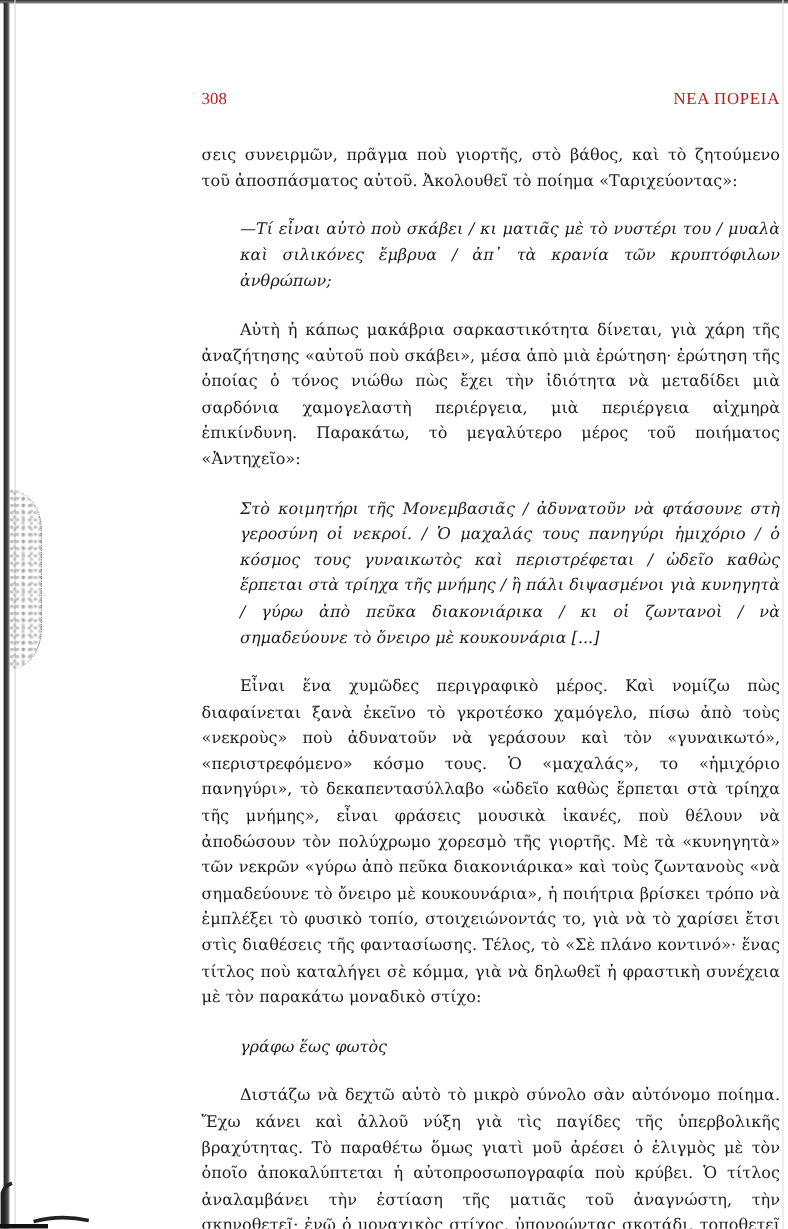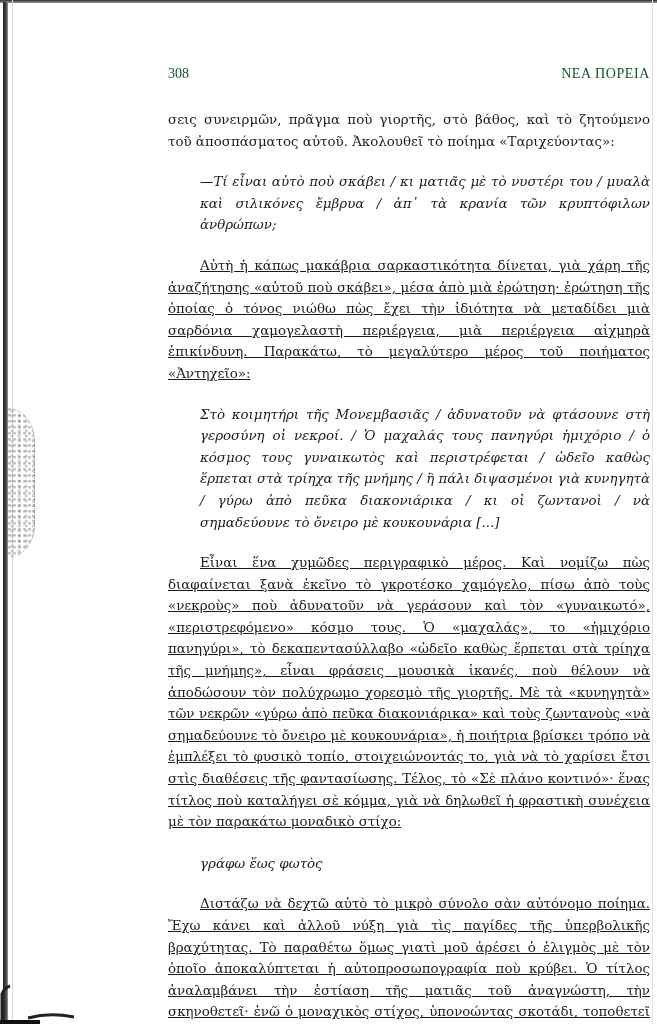--- a/index.html
+++ b/index.html
@@ -40,33 +40,33 @@
   }
   .corner-curl {
     position: absolute; left: 0; bottom: 0; width: 80px; height: 40px;
   }
   .page {
     position: absolute; left: 168px; top: 60px; width: 482px;
   }
   .running-head {
     display: flex; justify-content: space-between; align-items: baseline;
     font-family: "Liberation Serif", serif;
-    font-size: 14px; color: #14532d;
-    margin-top: 6px;
+    font-size: 14px; color: #b91c1c;
+    margin-top: 16px;
   }
   .running-head .title { letter-spacing: 0.6px; }
   .body-text {
     margin-top: 27px;
     font-size: 13.4px;
     line-height: 21.6px;
     text-align: justify;
     hyphens: manual;
   }
   .body-text p { margin: 0; }
-  .body-text p.indent { text-indent: 32px; text-decoration: underline; }
+  .body-text p.indent { text-indent: 32px; }
   .quote {
     font-style: italic;
     margin: 19px 0 19px 32px;
     font-size: 13.4px;
     line-height: 21.6px;
     text-align: justify;
   }
   .quote.single { margin-top: 20px; }
 </style>
 </head>

